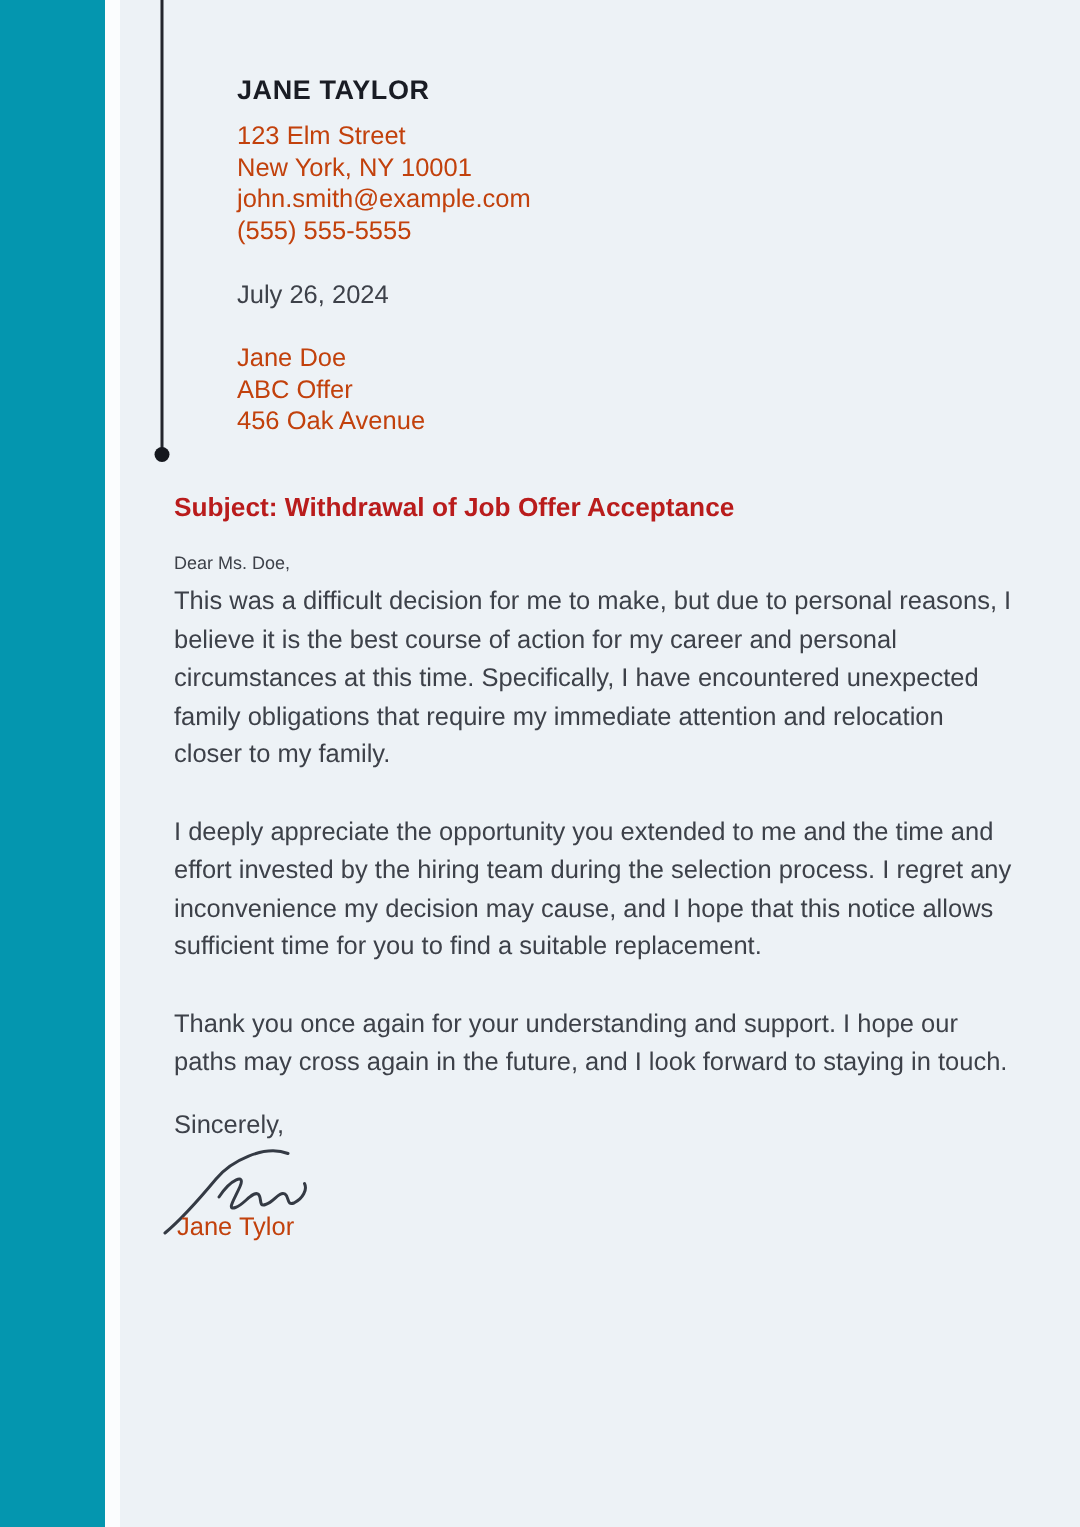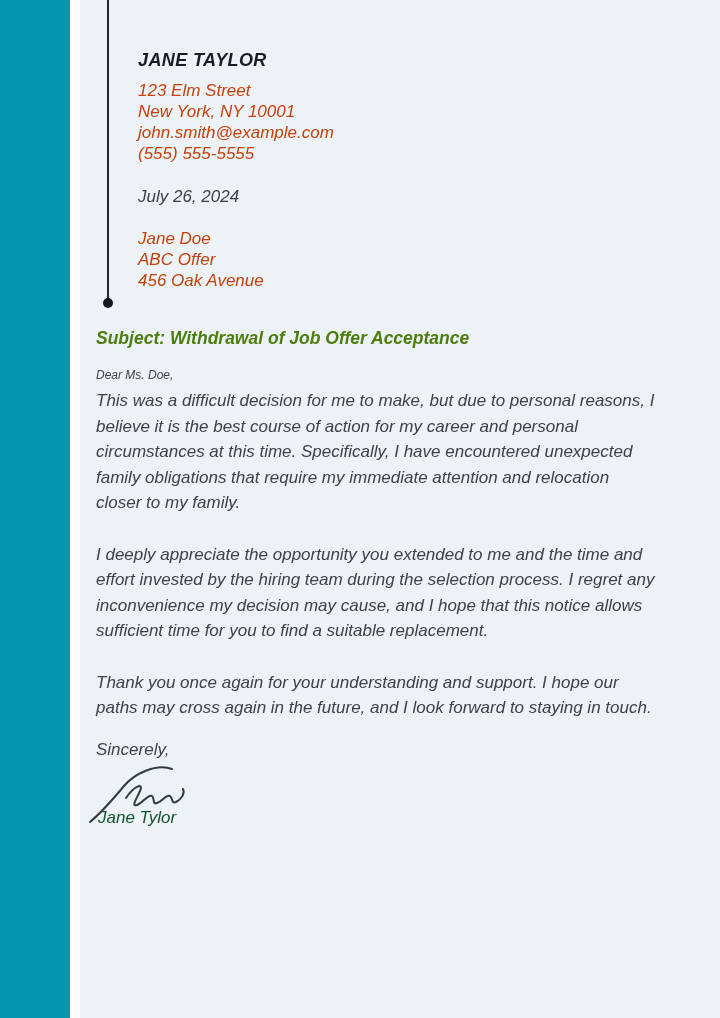--- a/index.html
+++ b/index.html
@@ -47,24 +47,23 @@
     position: absolute;
     left: -4px;
     bottom: -6px;
     width: 10px;
     height: 10px;
     border-radius: 50%;
     background: #15181e;
   }
   .content {
     position: absolute;
-    left: 96px;
+    left: 116px;
     top: 0;
     width: 560px;
-    font-style: italic;
   }
   .header-block {
     padding-left: 42px;
     padding-top: 50px;
   }
   .sender-name {
     margin: 0 0 9px 0;
     font-size: 18px;
     font-weight: bold;
     letter-spacing: 0.4px;
@@ -82,21 +81,21 @@
   }
   .recipient-block {
     margin-top: 21px;
   }
   .body-block {
     margin-top: 37px;
   }
   .subject-line {
     font-size: 17.5px;
     font-weight: bold;
-    color: #4d7c0f;
+    color: #b91c1c;
     margin-bottom: 14px;
   }
   .salutation {
     font-size: 12px;
     line-height: 25px;
   }
   .body-paragraph {
     font-size: 17px;
     line-height: 25.5px;
     margin: 0 0 26px 0;
@@ -109,21 +108,21 @@
   .signature-svg {
     display: block;
     margin: 0 0 0 -10px;
     width: 160px;
     height: 62px;
   }
   .signature-name {
     font-size: 17px;
     margin-top: -16px;
     padding-left: 2px;
-    color: #14532d;
+    color: #c2410c;
   }
 </style>
 </head>
 <body>
 
 <div class="page">
 
   <div class="accent-bar"></div>
   <div class="accent-gap"></div>
 

